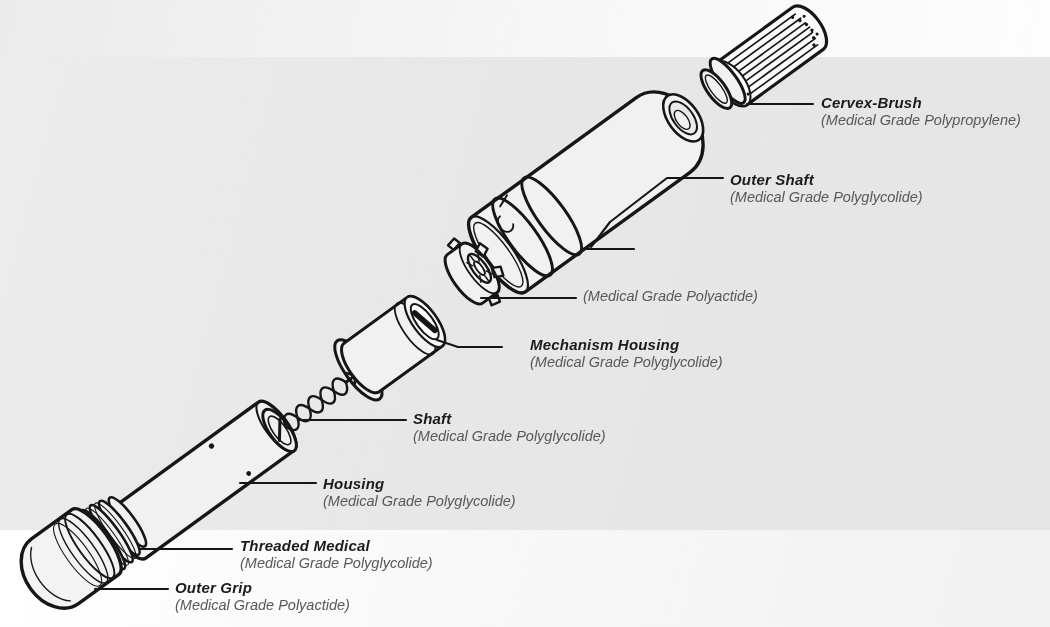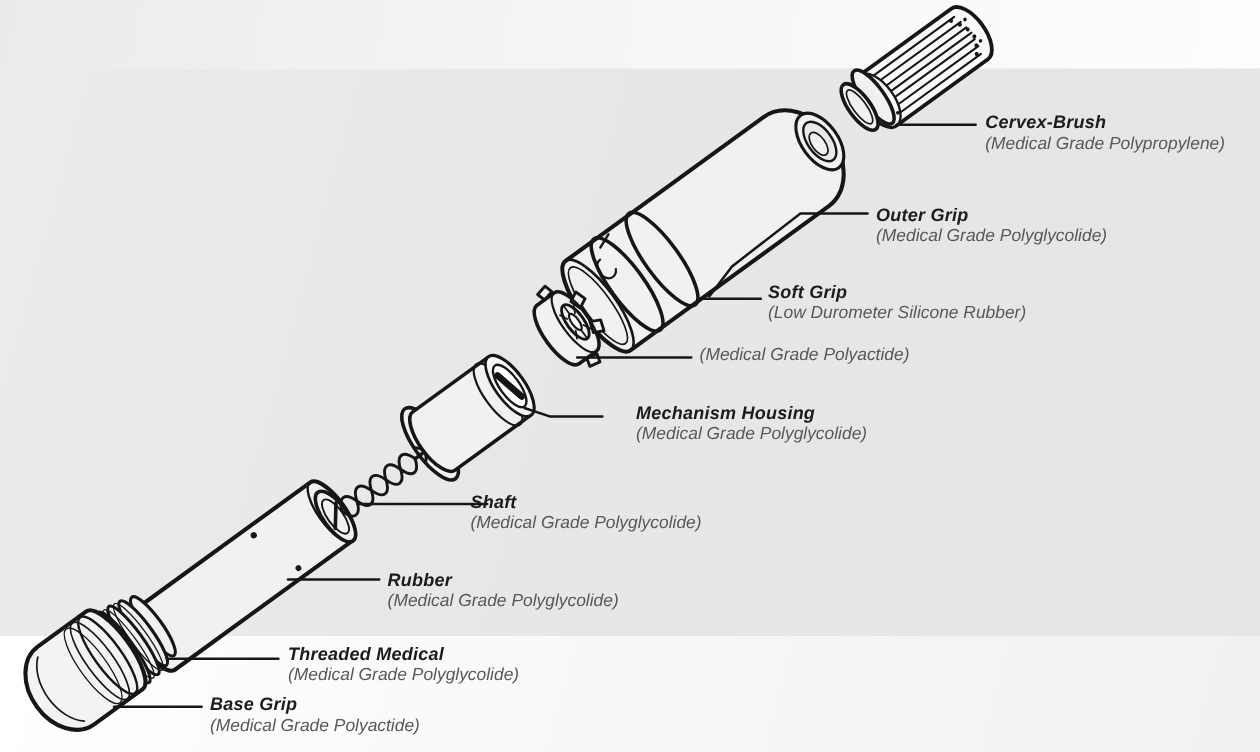--- a/index.html
+++ b/index.html
@@ -139,43 +139,39 @@
       <polyline points="139,549 232,549"></polyline>
       <polyline points="95,589 168,589"></polyline>
     </g>
   </svg>
 
   <div class="label" style="left:821px; top:94px">
     <div class="part-name">Cervex-Brush</div>
     <div class="part-material">(Medical Grade Polypropylene)</div>
   </div>
   <div class="label" style="left:730px; top:171px">
-    <div class="part-name">Outer Grip</div>
+    <div class="part-name">Outer Shaft</div>
     <div class="part-material">(Medical Grade Polyglycolide)</div>
-  </div>
-  <div class="label" style="left:640px; top:235px">
-    <div class="part-name">Soft Grip</div>
-    <div class="part-material">(Low Durometer Silicone Rubber)</div>
   </div>
   <div class="label" style="left:583px; top:288px">
     <div class="part-material">(Medical Grade Polyactide)</div>
   </div>
   <div class="label" style="left:530px; top:336px">
     <div class="part-name">Mechanism Housing</div>
     <div class="part-material">(Medical Grade Polyglycolide)</div>
   </div>
-  <div class="label" style="left:392px; top:410px">
+  <div class="label" style="left:413px; top:410px">
     <div class="part-name">Shaft</div>
     <div class="part-material">(Medical Grade Polyglycolide)</div>
   </div>
   <div class="label" style="left:323px; top:475px">
-    <div class="part-name">Rubber</div>
+    <div class="part-name">Housing</div>
     <div class="part-material">(Medical Grade Polyglycolide)</div>
   </div>
   <div class="label" style="left:240px; top:537px">
     <div class="part-name">Threaded Medical</div>
     <div class="part-material">(Medical Grade Polyglycolide)</div>
   </div>
   <div class="label" style="left:175px; top:579px">
-    <div class="part-name">Base Grip</div>
+    <div class="part-name">Outer Grip</div>
     <div class="part-material">(Medical Grade Polyactide)</div>
   </div>
 </div>
 
 </body></html>

